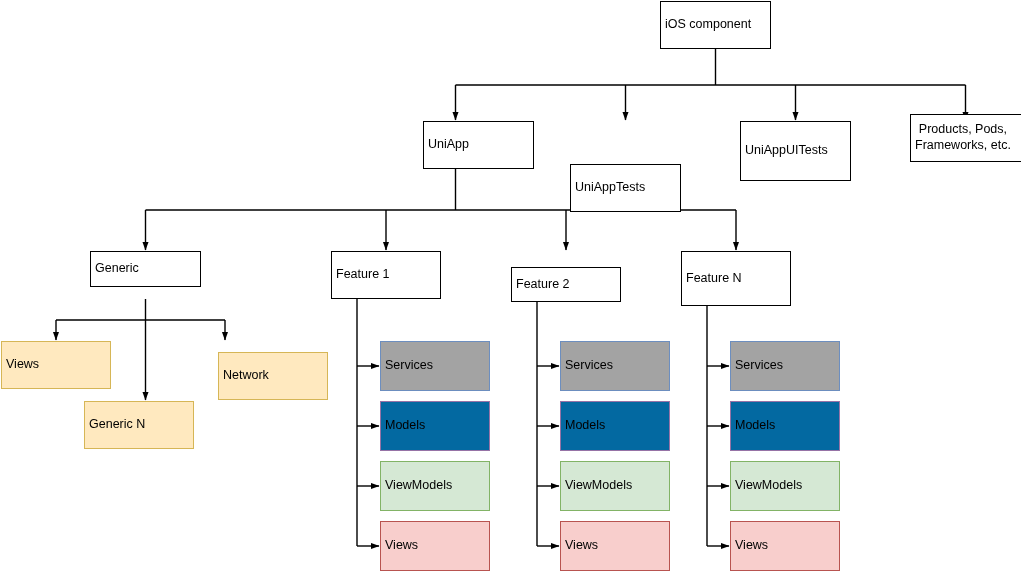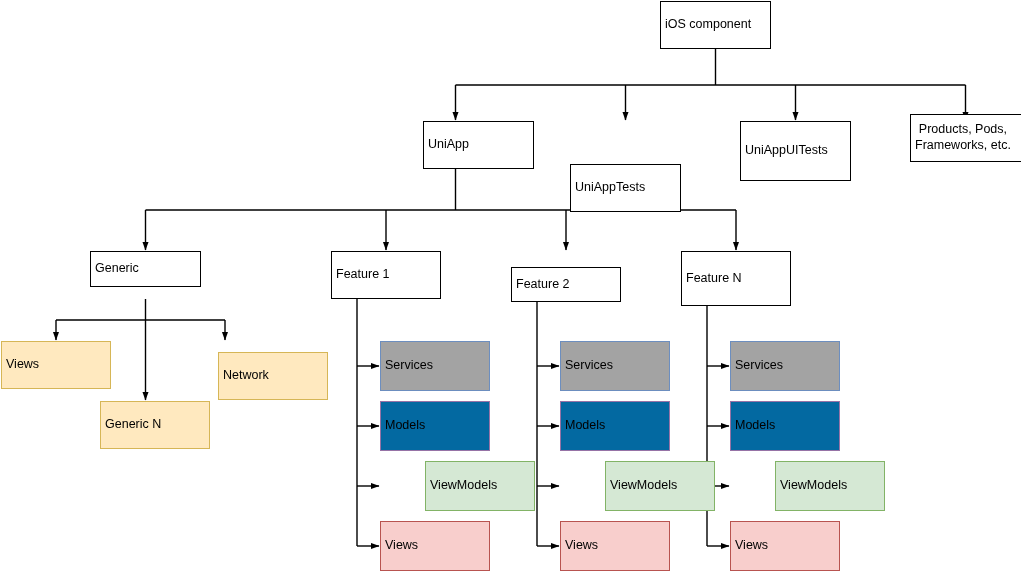--- a/index.html
+++ b/index.html
@@ -39,21 +39,21 @@
   }
   .node .label {
     display: block;
     white-space: pre-line;
     padding: 0 4px;
   }
   .n-plain   { background:#ffffff; border-color:#000000; }
   .n-yellow  { background:#ffe9bf; border-color:#d6b656; }
   .n-blue    { background:#a3a3a3; border-color:#6c8ebf; }
   .n-purple  { background:#0369a1; border-color:#9673a6; }
-  .n-green   { background:#d5e8d4; border-color:#82b366;margin-left:45px; }
+  .n-green   { background:#d5e8d4; border-color:#82b366; }
   .n-red     { background:#f8cecc; border-color:#b85450; }
 </style>
 </head>
 <body>
 
 <div id="canvas">
 
   <svg id="edges" viewBox="0 0 1021 571" width="1021" height="571">
     <defs>
       <marker id="arrow" markerWidth="10" markerHeight="10" refX="8.5" refY="3.2" orient="auto" markerUnits="userSpaceOnUse">
@@ -123,21 +123,21 @@
       </div>
       <div class="node n-plain" style="left: 681px; top: 251px; width: 110px; height: 55px;">
         <span class="label">Feature N</span>
       </div>
       <div class="node n-yellow" style="left: 1px; top: 341px; width: 110px; height: 48px;">
         <span class="label">Views</span>
       </div>
       <div class="node n-yellow" style="left: 170px; top: 352px; width: 110px; height: 48px; margin-left: 48px;">
         <span class="label">Network</span>
       </div>
-      <div class="node n-yellow" style="left: 100px; top: 401px; width: 110px; height: 48px;">
+      <div class="node n-yellow" style="left: 84px; top: 401px; width: 110px; height: 48px;">
         <span class="label">Generic N</span>
       </div>
       <div class="node n-blue" style="left: 380px; top: 341px; width: 110px; height: 50px;">
         <span class="label">Services</span>
       </div>
       <div class="node n-purple" style="left: 380px; top: 401px; width: 110px; height: 50px;">
         <span class="label">Models</span>
       </div>
       <div class="node n-green" style="left: 380px; top: 461px; width: 110px; height: 50px;">
         <span class="label">ViewModels</span>

